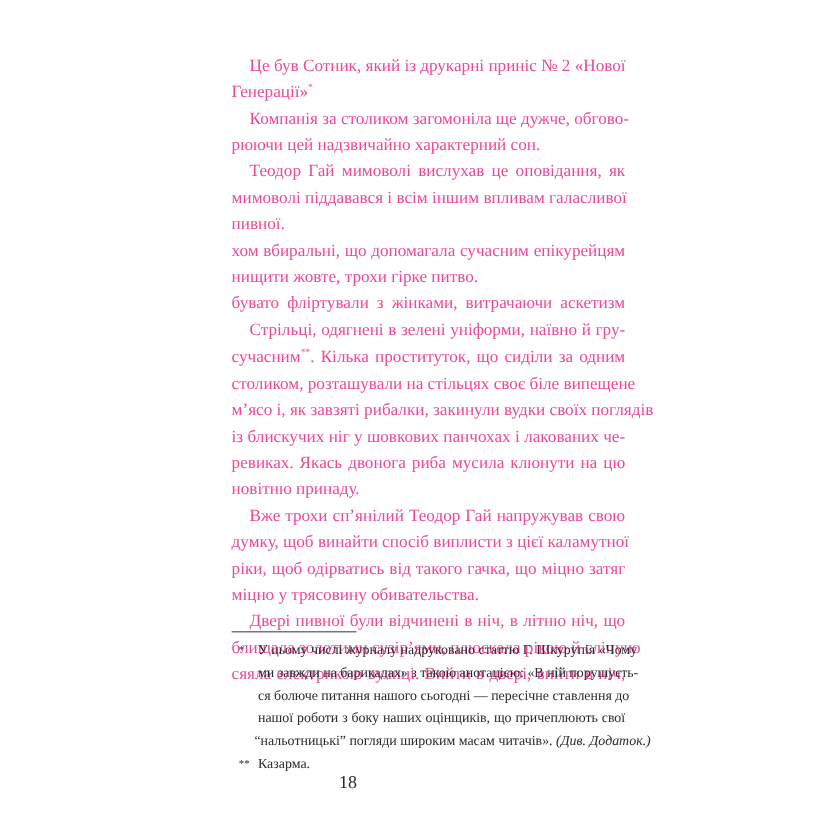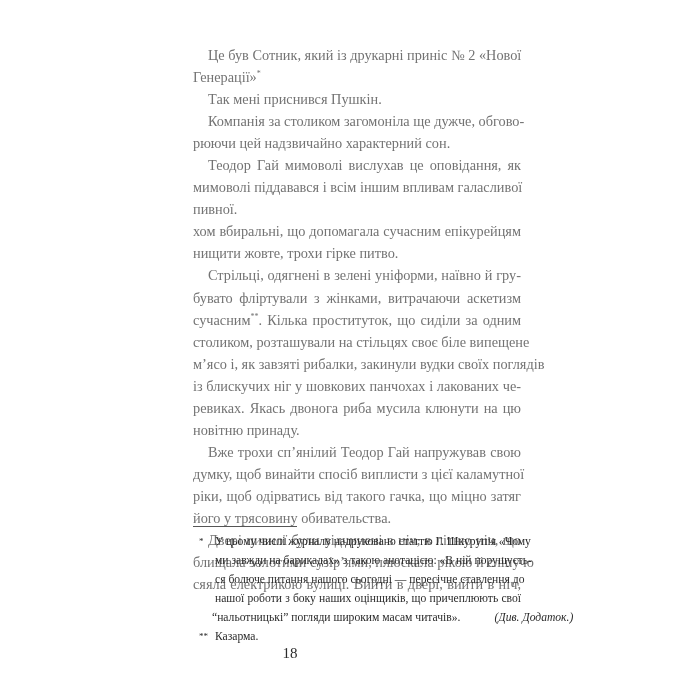--- a/index.html
+++ b/index.html
@@ -1,62 +1,61 @@
 <!DOCTYPE html>
 <html><head>
 <meta charset="utf-8">
 <style>
   html, body { margin:0; padding:0; background:#ffffff; }
   body { width:700px; height:700px; position:relative; overflow:hidden; }
-  .page { position:absolute; left:193px; top:44px; width:328px; color:#737373;
+  .page { position:absolute; left:193px; top:44px; width:328px; color:#ec4899;
           font-family:"Liberation Serif","DejaVu Serif",serif; }
   .body-text { font-size:14.3px; line-height:22.05px; }
   .line { display:block; text-align:justify; text-align-last:justify; white-space:nowrap; }
   .line.last { text-align-last:left; }
   .ind { padding-left:15px; }
   sup.fn { font-size:8px; vertical-align:6px; line-height:0; }
   .rule { position:absolute; left:193px; top:526px; width:104px; height:0; border-top:1px solid #555; }
   .footnotes { position:absolute; left:193px; top:532px; width:328px; color:#2a2a2a;
                font-family:"Liberation Serif","DejaVu Serif",serif; font-size:11.6px; line-height:19px; }
   .fn-item { position:relative; padding-left:22px; }
   .fn-mark { position:absolute; left:6px; top:0; font-size:9px; }
   .fn-line { display:block; white-space:nowrap; text-align:justify; text-align-last:justify; }
   .fn-line.last { text-align-last:left; }
   .fn-line.out { margin-left:-3px; }
-  em { font-style:italic;margin-left:31px; }
+  em { font-style:italic; }
   .page-number { position:absolute; left:0; width:580px; top:645px; text-align:center;
                  font-family:"Liberation Serif","DejaVu Serif",serif; font-size:15px; color:#2a2a2a; }
 </style>
 </head>
 <body>
 
 <div class="page">
   <div class="body-text" id="body-text">
       <span class="line ind"><span>Це був Сотник, який із друкарні приніс № 2 «Нової</span></span>
       <span class="line last"><span>Генерації»</span><sup class="fn">*</sup></span>
-      <span class="line ind last"><span>Так мені приснився Пушкін.</span></span>
       <span class="line ind"><span>Компанія за столиком загомоніла ще дужче, обгово-</span></span>
       <span class="line last"><span>рюючи цей надзвичайно характерний сон.</span></span>
       <span class="line ind"><span>Теодор Гай мимоволі вислухав це оповідання, як</span></span>
       <span class="line"><span>мимоволі піддавався і всім іншим впливам галасливої</span></span>
       <span class="line last"><span>пивної.</span></span>
       <span class="line"><span>хом вбиральні, що допомагала сучасним епікурейцям</span></span>
       <span class="line last"><span>нищити жовте, трохи гірке питво.</span></span>
+      <span class="line"><span>бувато фліртували з жінками, витрачаючи аскетизм</span></span>
       <span class="line ind"><span>Стрільці, одягнені в зелені уніформи, наївно й гру-</span></span>
-      <span class="line"><span>бувато фліртували з жінками, витрачаючи аскетизм</span></span>
       <span class="line"><span>сучасним</span><sup class="fn">**</sup><span>. Кілька проституток, що сиділи за одним</span></span>
       <span class="line"><span>столиком, розташували на стільцях своє біле випещене</span></span>
       <span class="line"><span>м’ясо і, як завзяті рибалки, закинули вудки своїх поглядів</span></span>
       <span class="line"><span>із блискучих ніг у шовкових панчохах і лакованих че-</span></span>
       <span class="line"><span>ревиках. Якась двонога риба мусила клюнути на цю</span></span>
       <span class="line last"><span>новітню принаду.</span></span>
       <span class="line ind"><span>Вже трохи сп’янілий Теодор Гай напружував свою</span></span>
       <span class="line"><span>думку, щоб винайти спосіб виплисти з цієї каламутної</span></span>
       <span class="line"><span>ріки, щоб одірватись від такого гачка, що міцно затяг</span></span>
-      <span class="line last"><span>його у трясовину обивательства.</span></span>
+      <span class="line last"><span>міцно у трясовину обивательства.</span></span>
       <span class="line ind"><span>Двері пивної були відчинені в ніч, в літню ніч, що</span></span>
       <span class="line"><span>блищала золотими сузір’ями, плюскала рікою й сліпучо</span></span>
       <span class="line"><span>сяяла електрикою вулиці. Вийти в двері, вийти в ніч,</span></span>
     </div>
 </div>
 
 <div class="rule"></div>
 
 <div class="footnotes" id="footnotes">
     <div class="fn-item">

